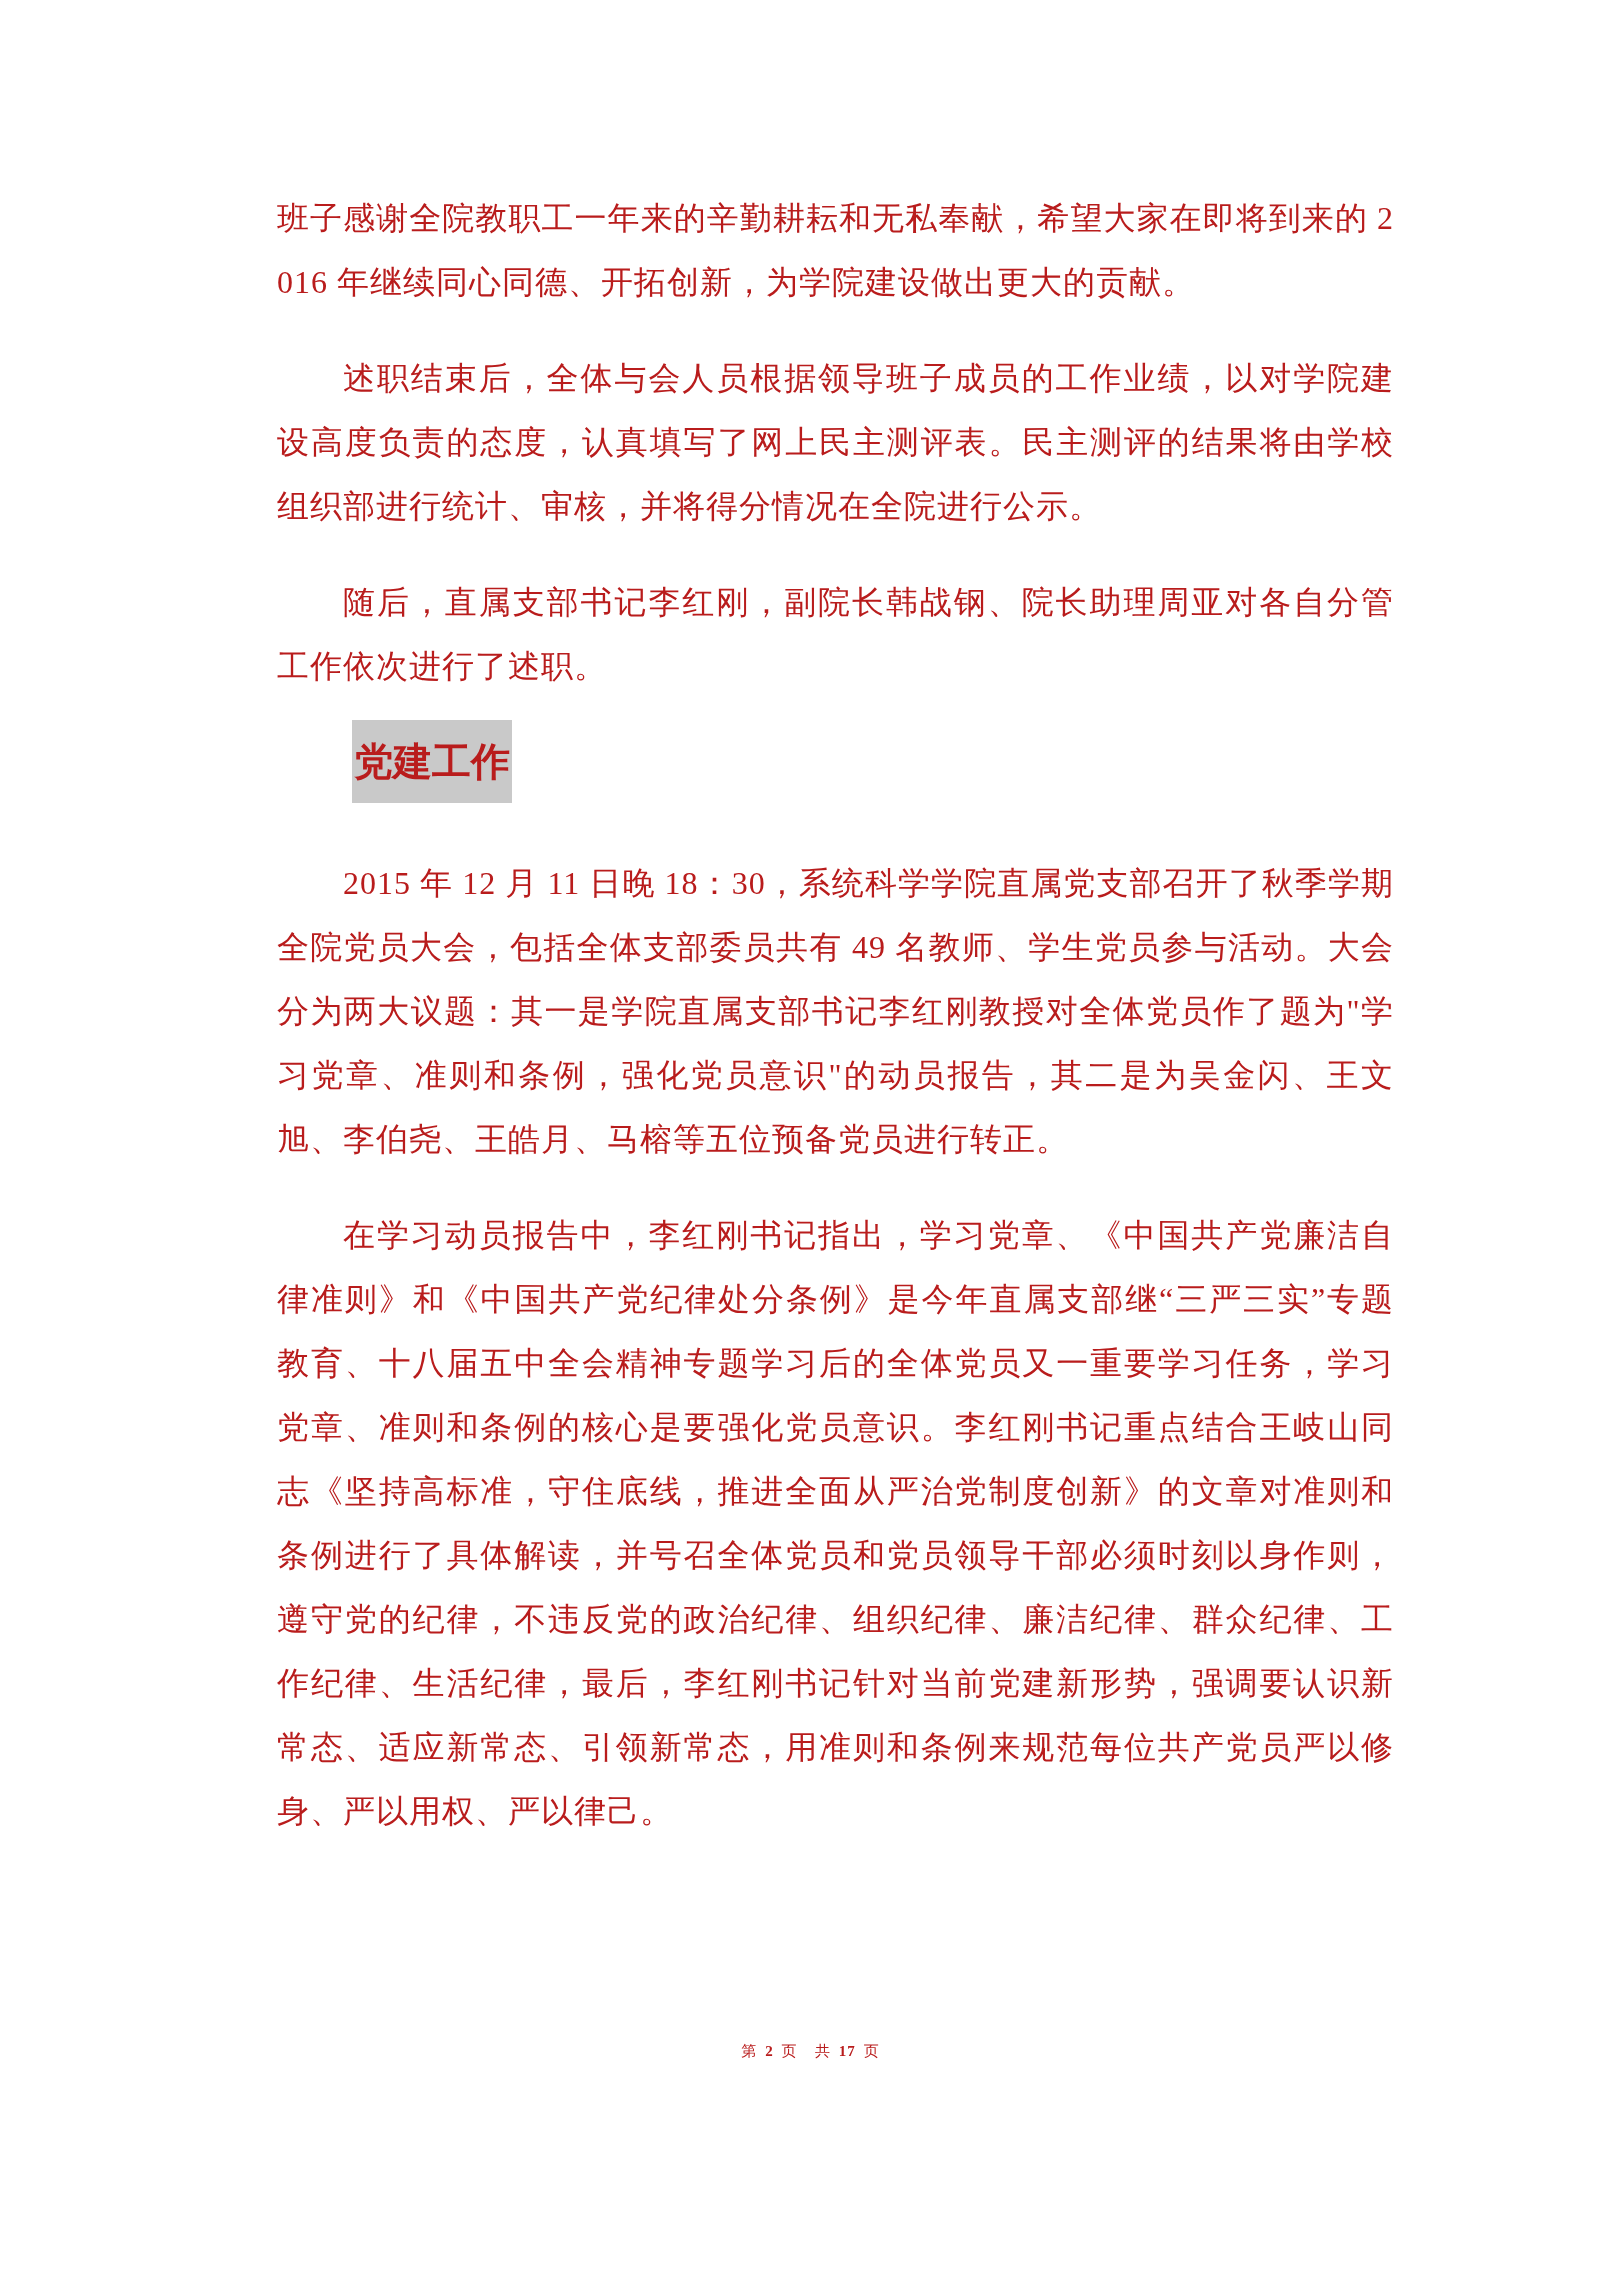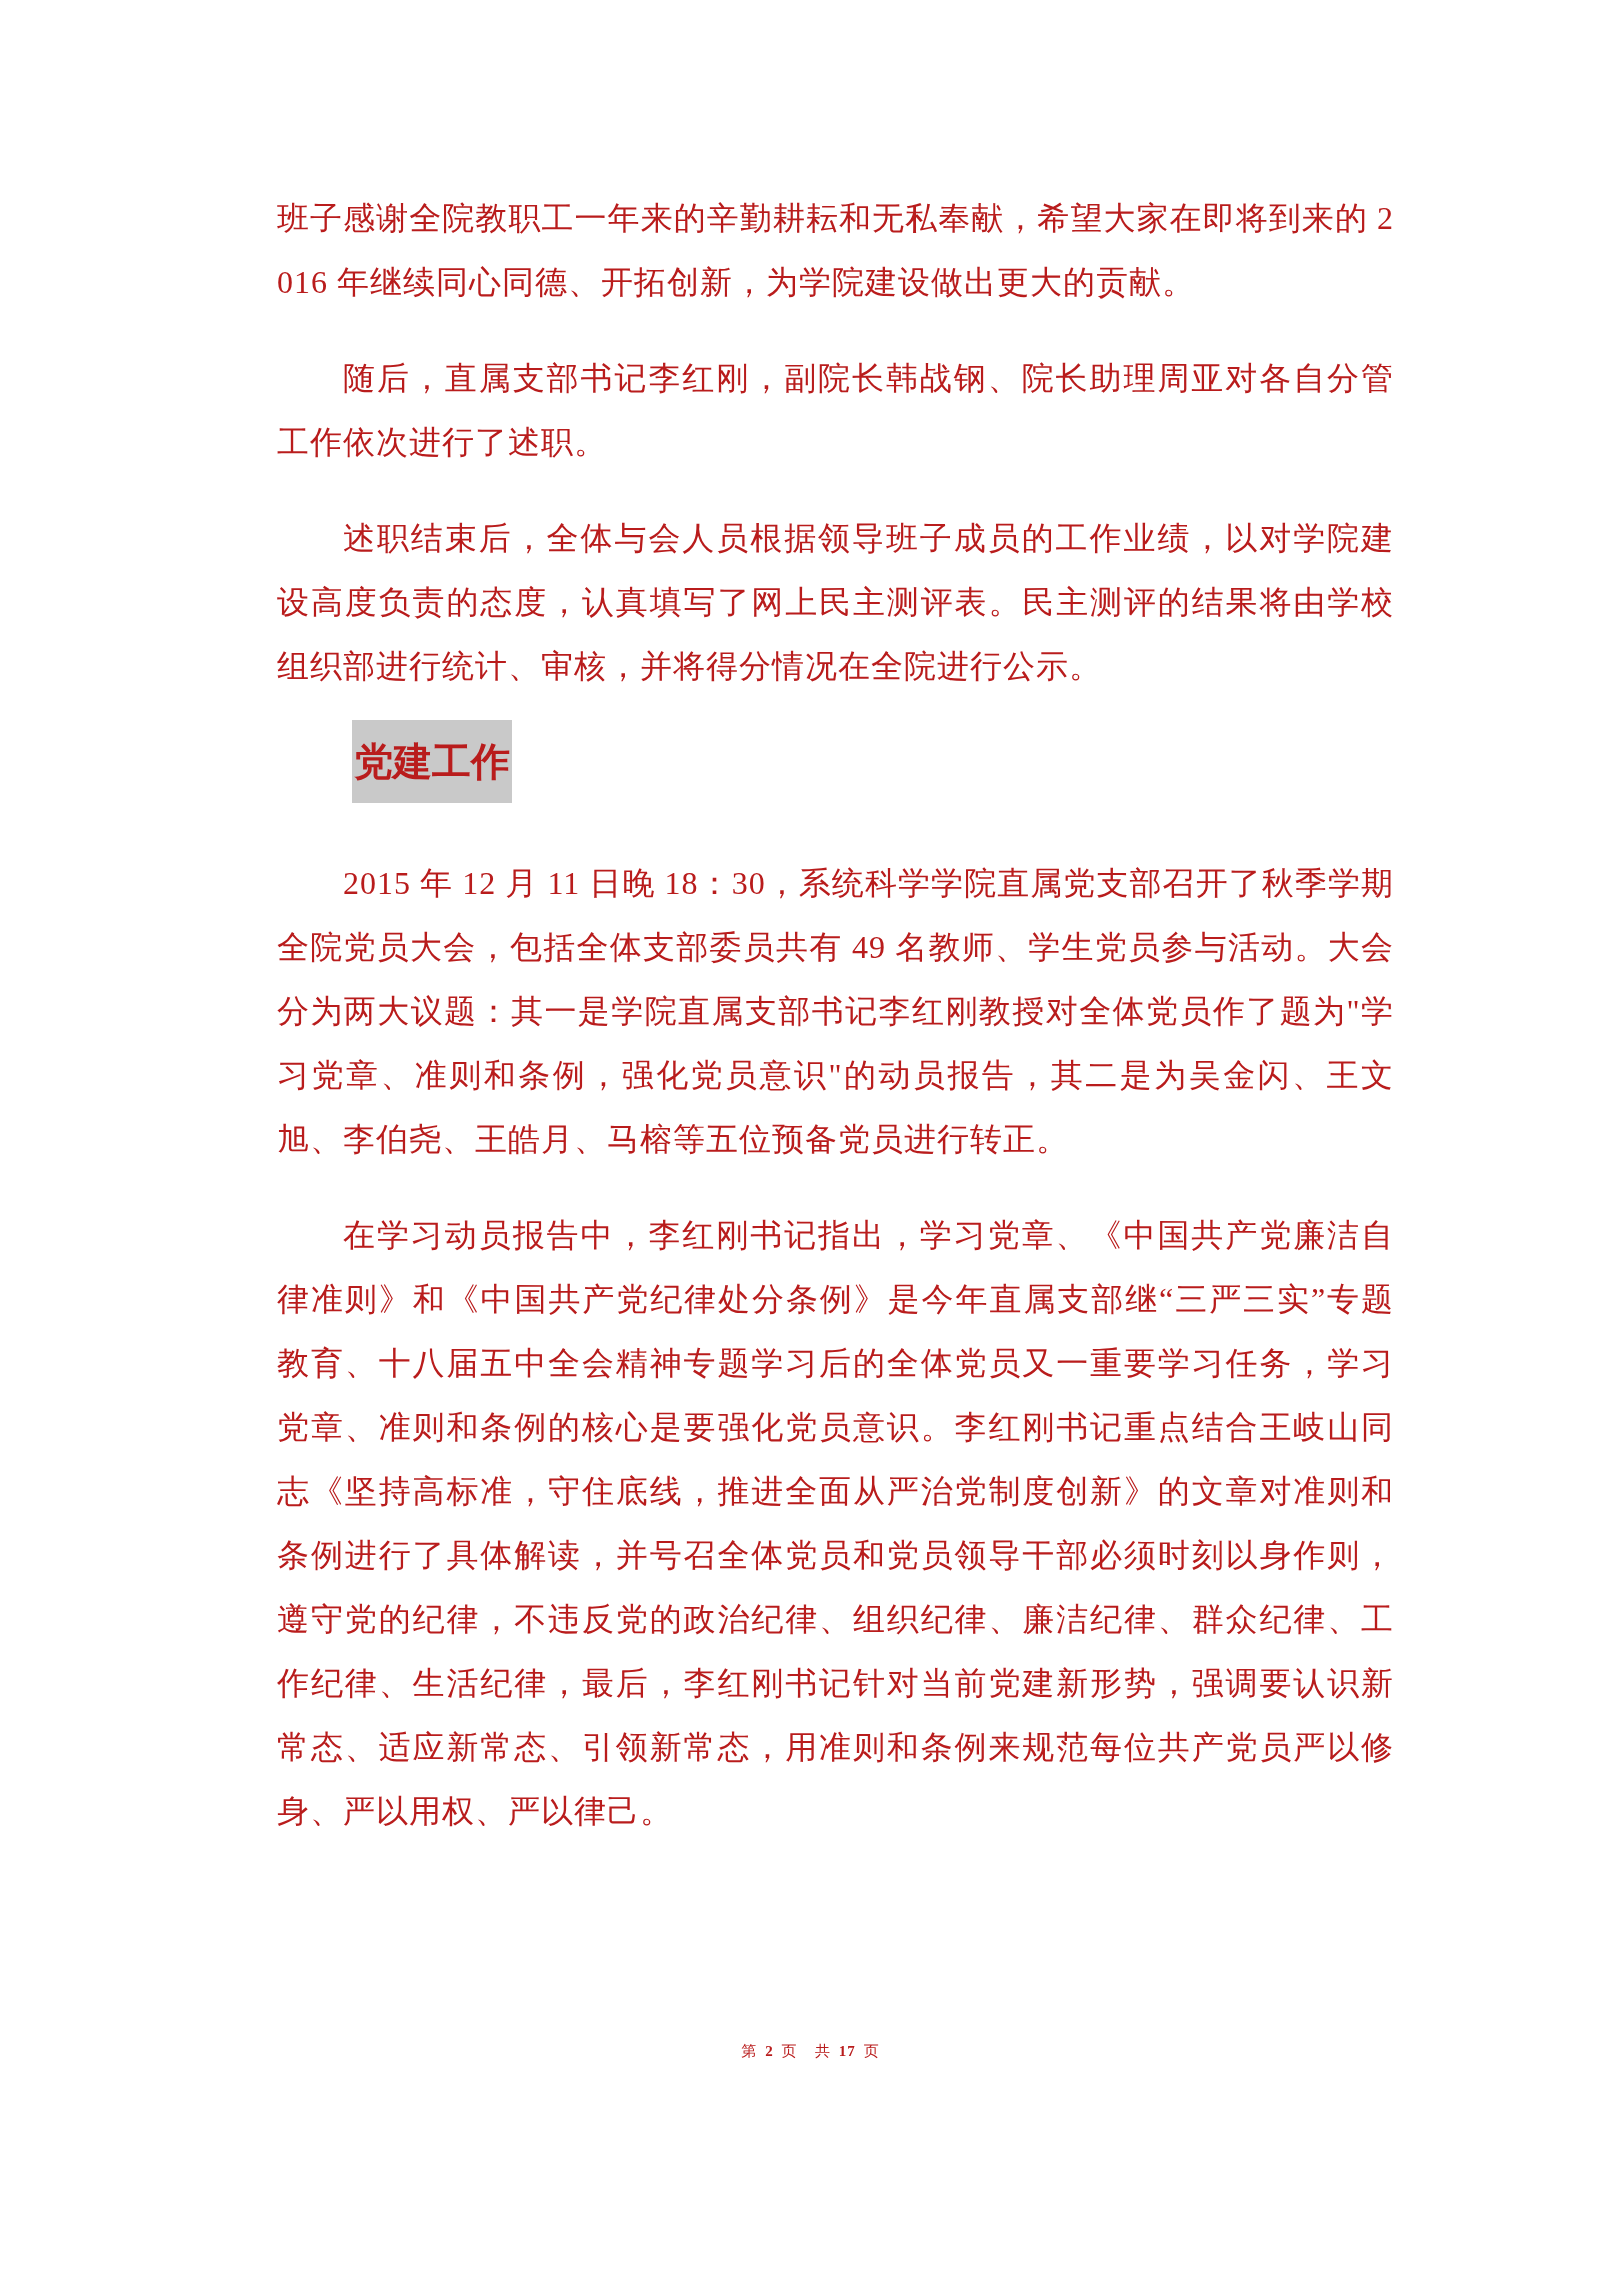--- a/index.html
+++ b/index.html
@@ -78,23 +78,23 @@
   }
 </style>
 </head>
 <body>
 
 <div class="page">
   <main class="content">
 
     <p class="body-par no-indent">班子感谢全院教职工一年来的辛勤耕耘和无私奉献，希望大家在即将到来的 2016 年继续同心同德、开拓创新，为学院建设做出更大的贡献。</p>
 
+    <p class="body-par">述职结束后，全体与会人员根据领导班子成员的工作业绩，以对学院建设高度负责的态度，认真填写了网上民主测评表。民主测评的结果将由学校组织部进行统计、审核，并将得分情况在全院进行公示。</p>
+
     <p class="body-par">随后，直属支部书记李红刚，副院长韩战钢、院长助理周亚对各自分管工作依次进行了述职。</p>
-
-    <p class="body-par">述职结束后，全体与会人员根据领导班子成员的工作业绩，以对学院建设高度负责的态度，认真填写了网上民主测评表。民主测评的结果将由学校组织部进行统计、审核，并将得分情况在全院进行公示。</p>
 
     <h1 class="highlight-heading">
       <span class="hl">党建工作</span>
     </h1>
 
 
     <p class="body-par">2015 年 12 月 11 日晚 18：30，系统科学学院直属党支部召开了秋季学期全院党员大会，包括全体支部委员共有 49 名教师、学生党员参与活动。大会分为两大议题：其一是学院直属支部书记李红刚教授对全体党员作了题为"学习党章、准则和条例，强化党员意识"的动员报告，其二是为吴金闪、王文旭、李伯尧、王皓月、马榕等五位预备党员进行转正。</p>
 
     <p class="body-par">在学习动员报告中，李红刚书记指出，学习党章、《中国共产党廉洁自律准则》和《中国共产党纪律处分条例》是今年直属支部继“三严三实”专题教育、十八届五中全会精神专题学习后的全体党员又一重要学习任务，学习党章、准则和条例的核心是要强化党员意识。李红刚书记重点结合王岐山同志《坚持高标准，守住底线，推进全面从严治党制度创新》的文章对准则和条例进行了具体解读，并号召全体党员和党员领导干部必须时刻以身作则，遵守党的纪律，不违反党的政治纪律、组织纪律、廉洁纪律、群众纪律、工作纪律、生活纪律，最后，李红刚书记针对当前党建新形势，强调要认识新常态、适应新常态、引领新常态，用准则和条例来规范每位共产党员严以修身、严以用权、严以律己。</p>
 

